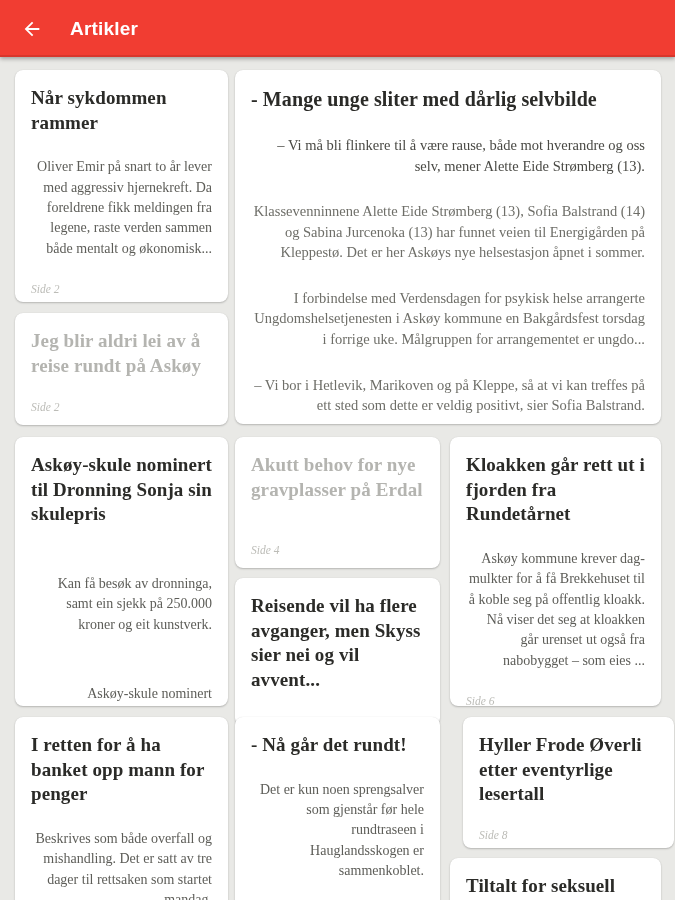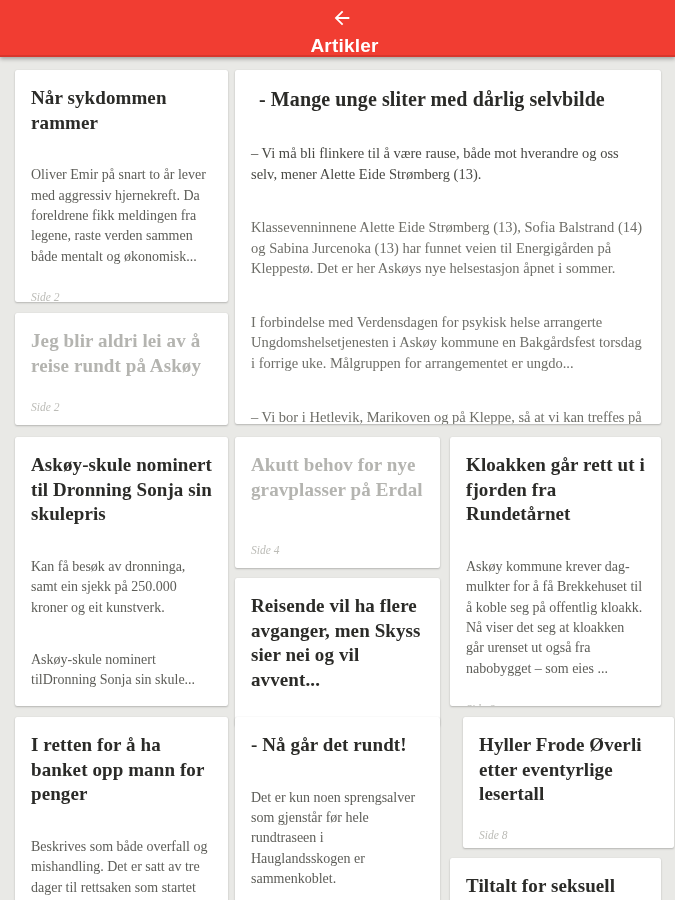--- a/index.html
+++ b/index.html
@@ -4,63 +4,63 @@
 <style>
   html,body { margin:0; padding:0; background:#cfcfcc; }
   .app {
     position:relative; width:675px; height:900px; overflow:hidden;
     background:#E9E9E6; font-family:"Liberation Serif", serif;
   }
   
   .appbar {
     position:absolute; top:0; left:0; right:0; height:57px;
     background:#F13D32; display:flex; align-items:center;
-    box-shadow:0 2px 4px rgba(0,0,0,0.30); z-index:10;flex-direction:column;
+    box-shadow:0 2px 4px rgba(0,0,0,0.30); z-index:10;
   }
   .appbar::after{
     content:""; position:absolute; left:0; right:0; bottom:0; height:2px;
     background:rgba(0,0,0,0.10);
   }
   .back-btn {
     width:48px; height:48px; margin-left:8px;
     display:flex; align-items:center; justify-content:center; cursor:pointer;
   }
   .appbar-title {
     color:#ffffff; font-family:"Liberation Sans", sans-serif;
     font-size:19px; font-weight:700; letter-spacing:0.2px; margin-left:14px;
   }
   
   .card {
     position:absolute; box-sizing:border-box; overflow:hidden;
-    background:#ffffff; border-radius:2px;
+    background:#ffffff; border-radius:8px;
     box-shadow:0 1px 2px rgba(0,0,0,0.22), 0 0 1px rgba(0,0,0,0.10);
     padding:16px 16px 12px; display:flex; flex-direction:column;
     cursor:pointer;
   }
   .card-title {
     margin:0 0 14px; font-weight:700; font-size:19px; line-height:1.3;
     color:#2b2b28; letter-spacing:0.1px;
   }
   .muted .card-title { color:#b4b4b0; }
   .body {
-    margin:16px 0 16px; font-size:14px; line-height:1.45; color:#5d5d58;
+    margin:8px 0 16px; font-size:14px; line-height:1.45; color:#5d5d58;text-align:right;
   }
   .footer {
     margin-top:auto; padding-top:8px; font-style:italic;
     font-size:11.5px; color:#bcbcb7; flex-shrink:0;
   }
   
-  .c2 .card-title { font-size:20px; margin-bottom:15px;margin-left:8px; }
+  .c2 .card-title { font-size:20px; margin-bottom:15px; }
   .c2 .body { font-size:14.5px; line-height:1.42; color:#6e6e68; margin-bottom:17px; }
   .c2 .lead { color:#494944; }
   
   .c1  { left:15px;  top:70px;  width:213px; height:232px; }
   .c2  { left:235px; top:70px;  width:426px; height:354px; }
   .c3  { left:15px;  top:313px; width:213px; height:112px; }
-  .c4  { left:15px;  top:437px; width:213px; height:269px; }
+  .c4  { left:15px;  top:437px; width:213px; height:269px;gap:25px; }
   .c5  { left:235px; top:437px; width:205px; height:131px; }
   .c6  { left:450px; top:437px; width:211px; height:269px; }
   .c7  { left:235px; top:578px; width:205px; height:148px; }
   .c8  { left:15px;  top:717px; width:213px; height:205px; }
   .c9  { left:235px; top:717px; width:205px; height:205px; }
   .c10 { left:450px; top:717px; width:211px; height:131px;margin-left:13px; }
   .c11 { left:450px; top:858px; width:211px; height:64px; }
 </style>
 </head>
 <body>

